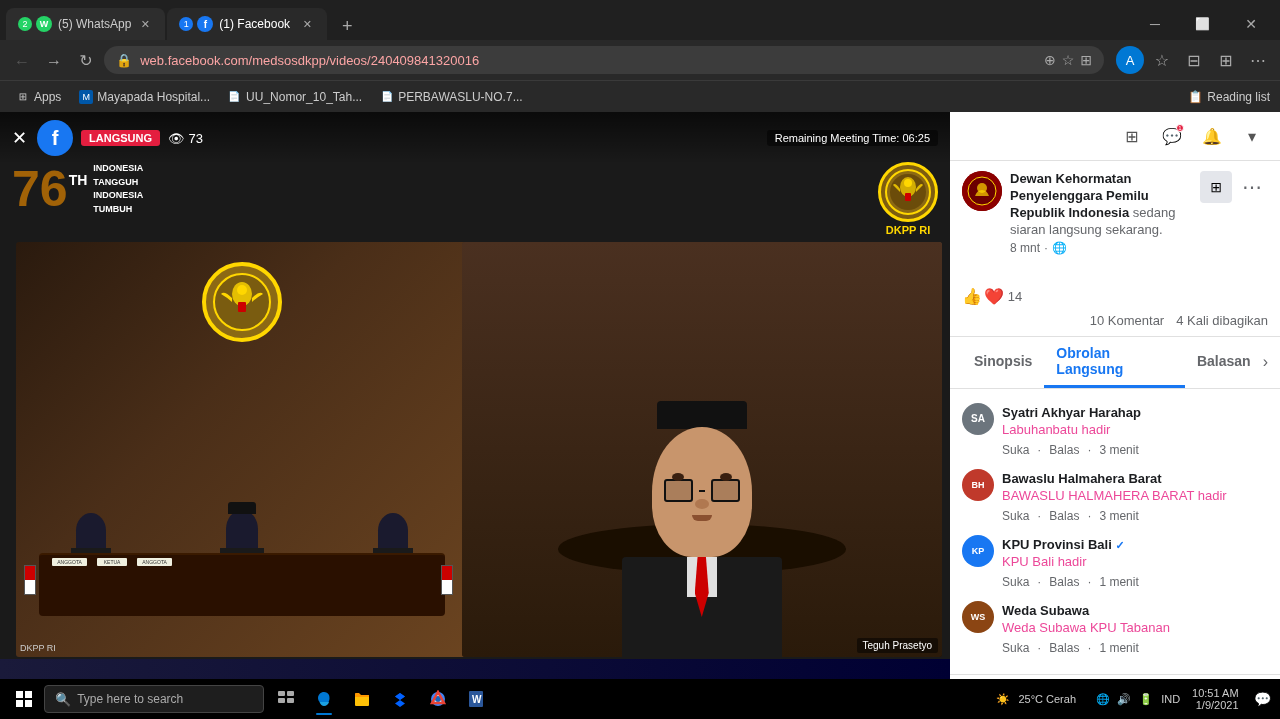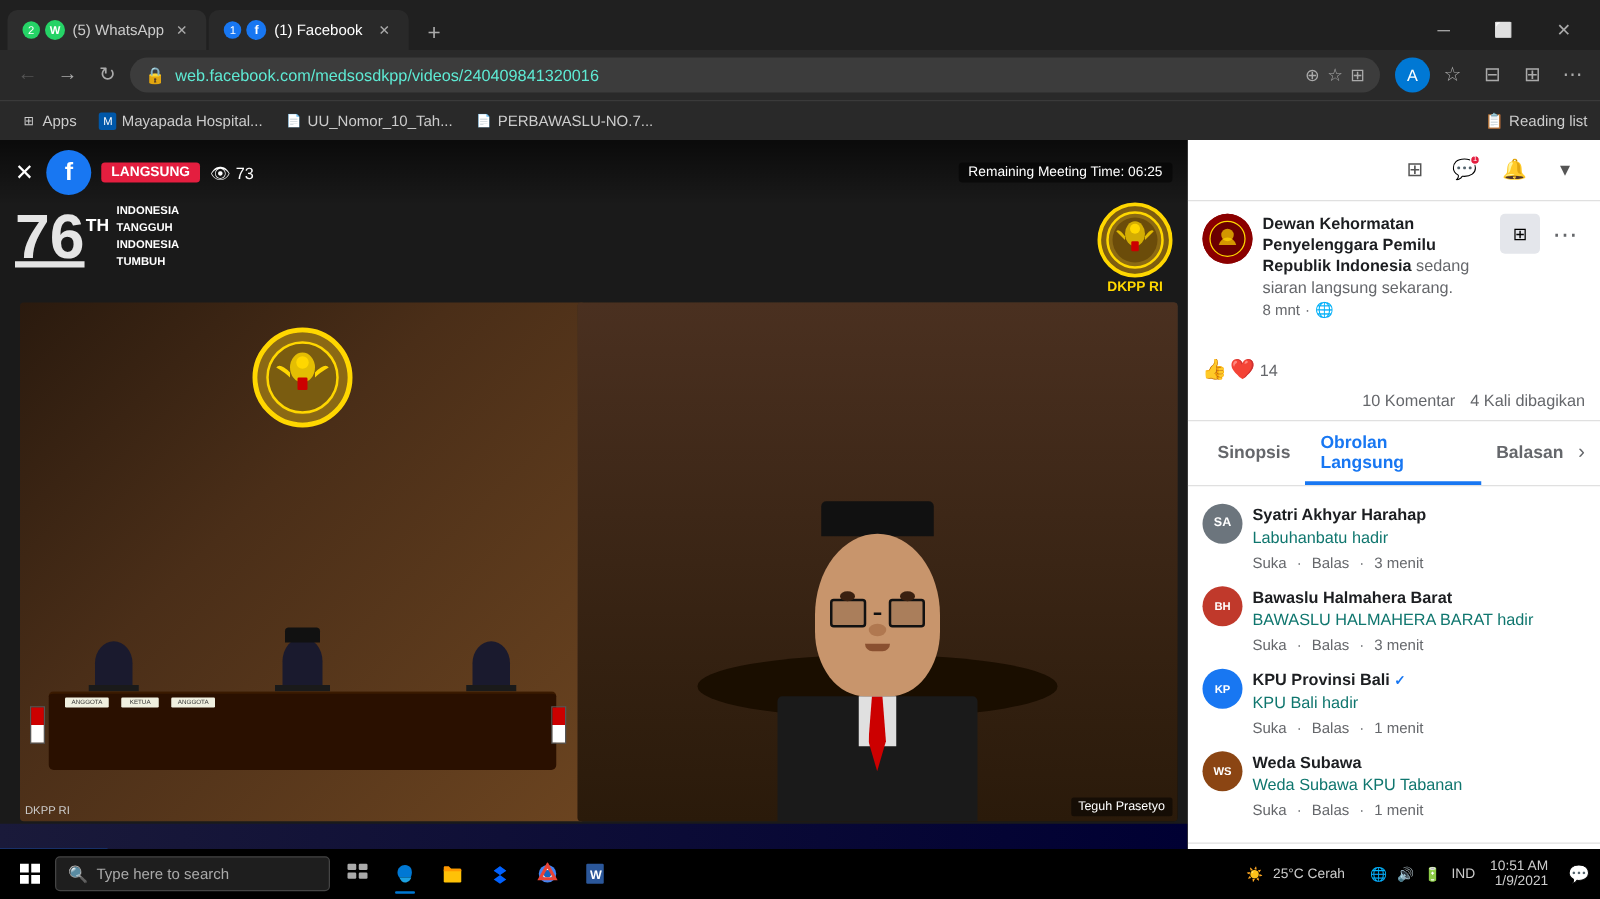--- a/index.html
+++ b/index.html
@@ -17,21 +17,21 @@
     .tab-close { margin-left: 6px; width: 16px; height: 16px; border-radius: 50%; display: flex; align-items: center; justify-content: center; font-size: 11px; color: #aaa; }
     .tab-badge { background: #2ecc71; color: #fff; font-size: 9px; width: 14px; height: 14px; border-radius: 50%; display: flex; align-items: center; justify-content: center; margin-right: 2px; }
     .tab-badge.fb { background: #1877f2; }
     .new-tab-btn { width: 28px; height: 28px; display: flex; align-items: center; justify-content: center; color: #aaa; font-size: 18px; cursor: pointer; margin-left: 4px; }
 
     
     .addr-bar-row { display: flex; align-items: center; background: #292929; height: 40px; padding: 0 8px; gap: 4px; }
     .nav-btn { width: 28px; height: 28px; display: flex; align-items: center; justify-content: center; color: #aaa; font-size: 16px; cursor: pointer; border-radius: 50%; }
     .nav-btn.disabled { color: #555; cursor: default; }
     .address-bar { flex: 1; height: 28px; background: #3c3c3c; border-radius: 16px; display: flex; align-items: center; padding: 0 12px; gap: 8px; cursor: text; }
-    .address-bar-url { font-size: 13px; color: #5eead4; flex: 1; }
+    .address-bar-url { font-size: 13px; color: #fca5a5; flex: 1; }
     .addr-icons { display: flex; align-items: center; gap: 6px; }
     .addr-icon { color: #aaa; font-size: 14px; cursor: pointer; }
     .browser-actions { display: flex; align-items: center; gap: 4px; margin-left: 8px; }
     .browser-action-btn { width: 28px; height: 28px; display: flex; align-items: center; justify-content: center; color: #aaa; font-size: 16px; cursor: pointer; border-radius: 50%; }
 
     
     .bookmarks-bar { display: flex; align-items: center; background: #292929; height: 32px; padding: 0 10px; gap: 6px; border-top: 1px solid #3a3a3a; }
     .bookmark-item { display: flex; align-items: center; gap: 4px; font-size: 12px; color: #ccc; cursor: pointer; padding: 2px 6px; border-radius: 4px; white-space: nowrap; }
     .bookmark-icon { width: 14px; height: 14px; border-radius: 2px; display: flex; align-items: center; justify-content: center; font-size: 10px; }
     .reading-list-btn { margin-left: auto; display: flex; align-items: center; gap: 4px; font-size: 12px; color: #ccc; cursor: pointer; }
@@ -86,21 +86,21 @@
     .tab-item.active { color: #1877f2; border-bottom-color: #1877f2; }
     .tabs-arrow { margin-left: auto; color: #65676b; font-size: 16px; cursor: pointer; }
 
     
     .comments-area { flex: 1; overflow-y: auto; padding: 8px 0; }
     .comment-item { display: flex; align-items: flex-start; padding: 6px 12px; gap: 8px; }
     .comment-avatar { width: 32px; height: 32px; border-radius: 50%; flex-shrink: 0; display: flex; align-items: center; justify-content: center; font-size: 10px; font-weight: bold; color: #fff; }
     .comment-bubble { flex: 1; }
     .comment-name { font-size: 13px; font-weight: bold; color: #1c1e21; }
     .comment-name .verified { color: #1877f2; font-size: 11px; }
-    .comment-text { font-size: 13px; color: #0f766e; line-height: 1.4; }
+    .comment-text { font-size: 13px; color: #ec4899; line-height: 1.4; }
     .comment-actions { display: flex; gap: 8px; margin-top: 4px; font-size: 12px; color: #65676b; }
     .comment-action { cursor: pointer; }
     .comment-dot { color: #65676b; }
 
     
     .comment-input-row { display: flex; align-items: center; padding: 8px 12px; border-top: 1px solid #e0e0e0; gap: 8px; }
     .comment-input-avatar { width: 28px; height: 28px; border-radius: 50%; background: #1877f2; flex-shrink: 0; display: flex; align-items: center; justify-content: center; color: #fff; font-size: 12px; font-weight: bold; }
     .comment-input-box { flex: 1; background: #f0f2f5; border-radius: 20px; padding: 6px 12px; font-size: 14px; color: #65676b; cursor: text; }
     .comment-input-icons { display: flex; gap: 8px; align-items: center; }
     .comment-input-icon { color: #65676b; font-size: 18px; cursor: pointer; }
@@ -220,21 +220,21 @@
         <div class="live-badge">LANGSUNG</div>
         <div class="viewer-count">
           <span>👁</span>
           <span>73</span>
         </div>
         <div class="remaining-time">Remaining Meeting Time: 06:25</div>
       </div>
 
       <div class="anniversary-logo">
         <div style="display:flex; align-items:baseline; gap:1px;">
-          <span style="font-size:50px; font-weight:900; color:#e5e5e5; line-height:1;text-decoration:underline;">76</span>
+          <span style="font-size:50px; font-weight:900; color:#a16207; line-height:1;">76</span>
           <span style="font-size:14px; font-weight:bold; color:#fff; align-self:flex-start; margin-top:8px;">TH</span>
         </div>
         <div style="display:flex; flex-direction:column;">
           <span style="font-size:9px; font-weight:bold; color:#fff; line-height:1.5;">INDONESIA</span>
           <span style="font-size:9px; font-weight:bold; color:#fff; line-height:1.5;">TANGGUH</span>
           <span style="font-size:9px; font-weight:bold; color:#fff; line-height:1.5;">INDONESIA</span>
           <span style="font-size:9px; font-weight:bold; color:#fff; line-height:1.5;">TUMBUH</span>
         </div>
       </div>
 

